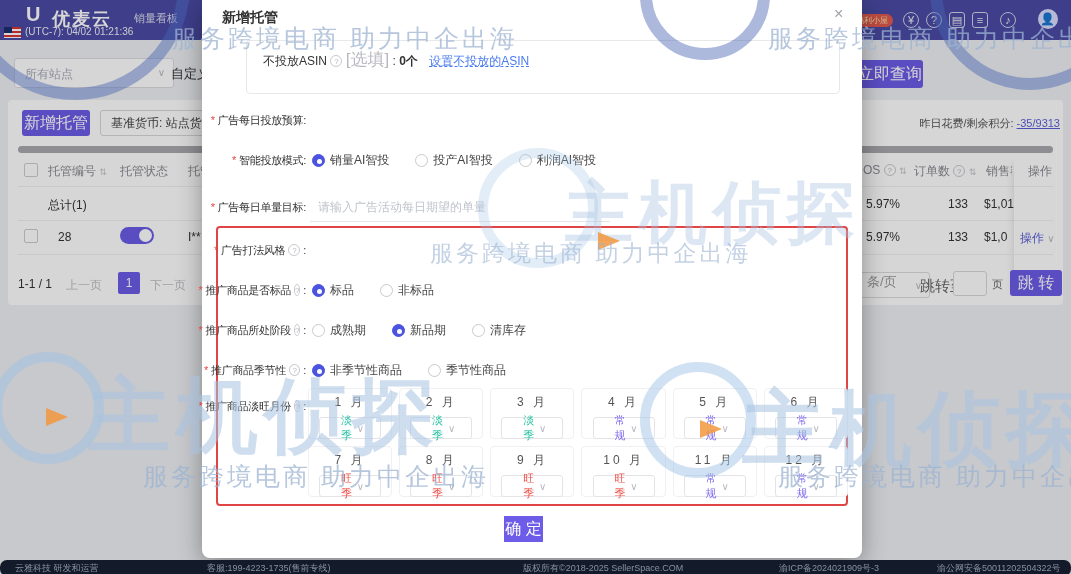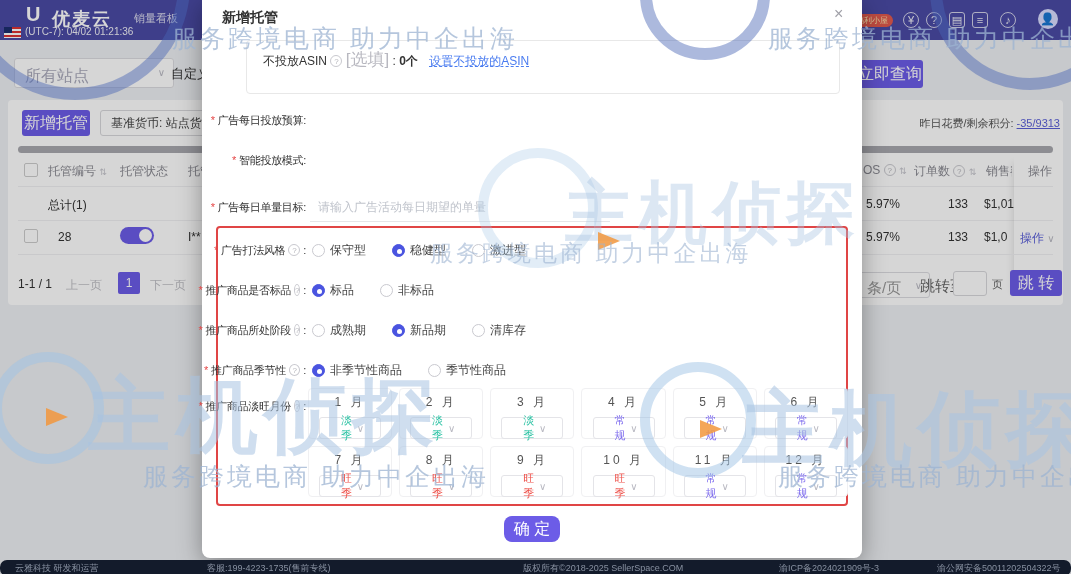--- a/index.html
+++ b/index.html
@@ -22,21 +22,21 @@
   .hicon { position:absolute; top:12px; width:16px; height:16px; color:rgba(255,255,255,.9);
            font-size:11px; text-align:center; line-height:15px; border:1px solid rgba(255,255,255,.75);
            border-radius:3px; }
   .hicon.round { border-radius:50%; }
   .avatar { position:absolute; left:1038px; top:9px; width:20px; height:20px; border-radius:50%;
             background:#d9ddff; color:#4a4aa5; font-size:12px; text-align:center; line-height:20px; }
 
   
   .sel { background:#fff; border:1px solid #dcdce0; border-radius:3px; }
   .site-sel { position:absolute; left:14px; top:58px; width:160px; height:30px; }
-  .site-sel .ph { position:absolute; left:10px; top:7px; color:#aab; font-size:16px; }
+  .site-sel .ph { position:absolute; left:10px; top:7px; color:#aab; font-size:12px; }
   .chev { color:#b9b9c2; font-size:10px; }
   .site-sel .chev { position:absolute; right:8px; top:8px; }
   .custom-lbl { position:absolute; left:171px; top:65px; font-size:13px; color:#333; }
   .btn { background:#6c5ce7; color:#fff; border:none; border-radius:3px; font-size:16px;
          font-family:inherit; cursor:pointer; }
   .query-btn { position:absolute; left:857px; top:60px; width:66px; height:28px; }
 
   
   .card { position:absolute; left:8px; top:100px; width:1055px; height:205px; background:#fff; border-radius:4px; }
   .add-btn { position:absolute; left:22px; top:110px; width:68px; height:26px; }
@@ -58,21 +58,21 @@
   .colshadow { position:absolute; left:1014px; top:156px; width:49px; height:144px;
                box-shadow:-8px 0 8px -8px rgba(0,0,0,.15); }
   .oplink { color:#5a5fd8; }
 
   
   .pg { position:absolute; top:277px; font-size:12px; white-space:nowrap; }
   .pg-dim { color:#c0c0c6; }
   .pg-box { position:absolute; left:118px; top:272px; width:22px; height:22px; background:#6c5ce7;
             color:#fff; border-radius:2px; font-size:12px; text-align:center; line-height:22px; }
   .pp-sel { position:absolute; left:856px; top:272px; width:74px; height:26px; }
-  .pp-sel .ph { position:absolute; left:10px; top:6px; font-size:15px; color:#999; }
+  .pp-sel .ph { position:absolute; left:10px; top:0; font-size:13px; color:#999; }
   .pp-sel .chev { position:absolute; right:7px; top:7px; }
   .jump-in { position:absolute; left:953px; top:271px; width:34px; height:25px; border:1px solid #d8d8dc;
              border-radius:3px; background:#fff; }
   .jump-btn { position:absolute; left:1010px; top:270px; width:52px; height:26px; }
 
   
   .mask { position:absolute; left:0; top:0; width:1071px; height:574px; background:rgba(0,0,0,.16); z-index:5; }
 
   
   .modal { position:absolute; left:202px; top:0; width:660px; height:558px; background:#fff; z-index:10;
@@ -96,21 +96,21 @@
   .on .rdot { border-color:#4a54e0; background:#4a54e0; }
   .on .rdot:after { content:""; position:absolute; left:4px; top:4px; width:5px; height:5px; border-radius:50%; background:#fff; }
   .redbox { position:absolute; left:14px; top:226px; width:632px; height:280px; border:2px solid #e04545; border-radius:4px; }
   .mgrid { position:absolute; left:106px; top:388px; width:540px; display:grid;
            grid-template-columns:repeat(6,1fr); gap:7px; }
   .mcell { background:#fff; border:1px solid #f0f0f2; border-radius:4px; height:51px; text-align:center; padding-top:5px; }
   .mcell .ml { font-size:12px; color:#555; letter-spacing:3px; }
   .msel { margin:6px auto 0; width:62px; height:22px; border:1px solid #e4e4e8; border-radius:3px;
           display:flex; align-items:center; justify-content:space-between; padding:0 16px; font-size:11px; cursor:pointer; }
   .v-dan { color:#2fc3a5; } .v-gui { color:#7d6bee; } .v-wang { color:#ee544d; }
-  .confirm { position:absolute; left:302px; top:516px; width:56px; height:26px; border-radius:8px; }
+  .confirm { position:absolute; left:302px; top:516px; width:39px; height:26px; border-radius:0; }
 
   
   .wm { position:absolute; z-index:30; pointer-events:none; }
   .wm-slogan { color:#9db4d2; opacity:.75; font-size:25px; letter-spacing:3px; white-space:nowrap; }
   .wm-brand { color:#a9c4e2; opacity:.55; font-size:82px; font-weight:bold; letter-spacing:6px; white-space:nowrap; }
   .wm-circle { border:10px solid rgba(160,195,230,.5); border-radius:50%; }
   .wm-circle-dk { border:12px solid rgba(70,100,180,.45); border-radius:50%; }
   .wm-arrow { width:0; height:0; border-left:22px solid rgba(242,150,60,.85);
               border-top:9px solid transparent; border-bottom:9px solid transparent; }
 
@@ -213,48 +213,48 @@
 
     <div class="f-label" style="top:105px; height:30px;">
       <span class="star">*</span>
         <span>广告每日投放预算:</span>
     </div>
 
     <div class="f-label" style="top:150px; height:20px;">
       <span class="star">*</span>
         <span>智能投放模式:</span>
     </div>
+    <div class="radios" style="top:150px;">
+      <span class="ropt on">
+          <span class="rdot"></span>
+          <span>销量AI智投</span>
+        </span>
+      <span class="ropt">
+          <span class="rdot"></span>
+          <span>投产AI智投</span>
+        </span>
+      <span class="ropt">
+          <span class="rdot"></span>
+          <span>利润AI智投</span>
+        </span>
+    </div>
 
     <div class="f-label" style="top:192px; height:30px;">
       <span class="star">*</span>
         <span>广告每日单量目标:</span>
     </div>
     <input class="f-input f-underline" style="top: 192px;" placeholder="请输入广告活动每日期望的单量">
 
     <div class="redbox"></div>
 
     <div class="f-label" style="top:240px; height:20px;">
       <span class="star">*</span>
         <span>广告打法风格</span>
         <span class="help">?</span>
         <span>:</span>
-    </div>
-    <div class="radios" style="top:240px;">
-      <span class="ropt">
-          <span class="rdot"></span>
-          <span>保守型</span>
-        </span>
-      <span class="ropt on">
-          <span class="rdot"></span>
-          <span>稳健型</span>
-        </span>
-      <span class="ropt">
-          <span class="rdot"></span>
-          <span>激进型</span>
-        </span>
     </div>
 
     <div class="f-label" style="top:280px; height:20px;">
       <span class="star">*</span>
         <span>推广商品是否标品</span>
         <span class="help">?</span>
         <span>:</span>
     </div>
     <div class="radios" style="top:280px;">
       <span class="ropt on">

